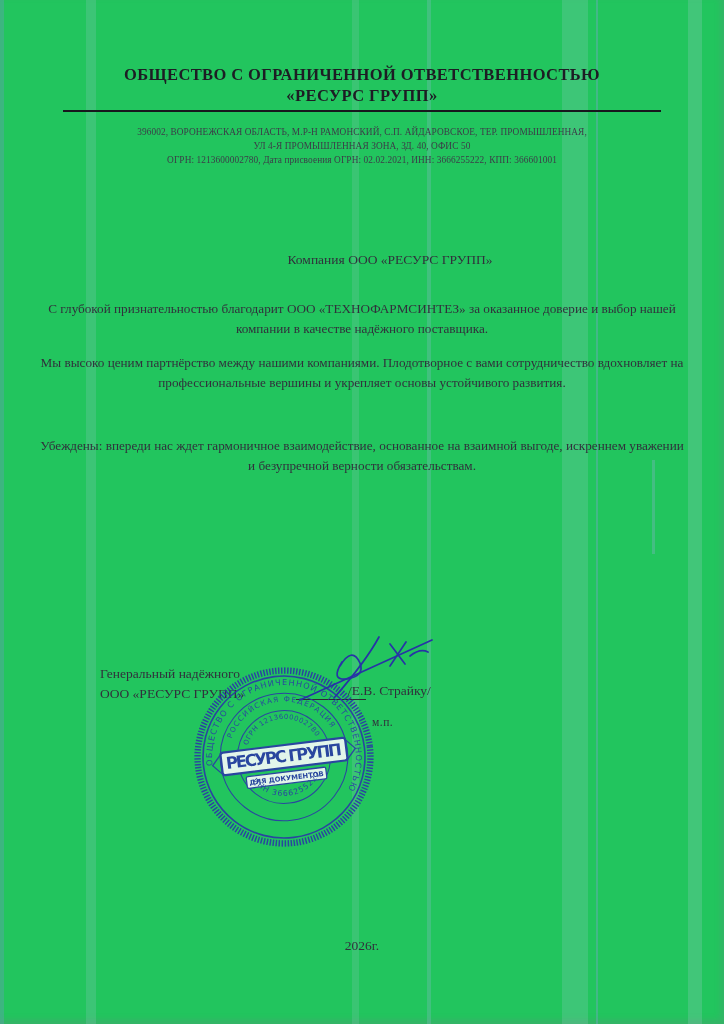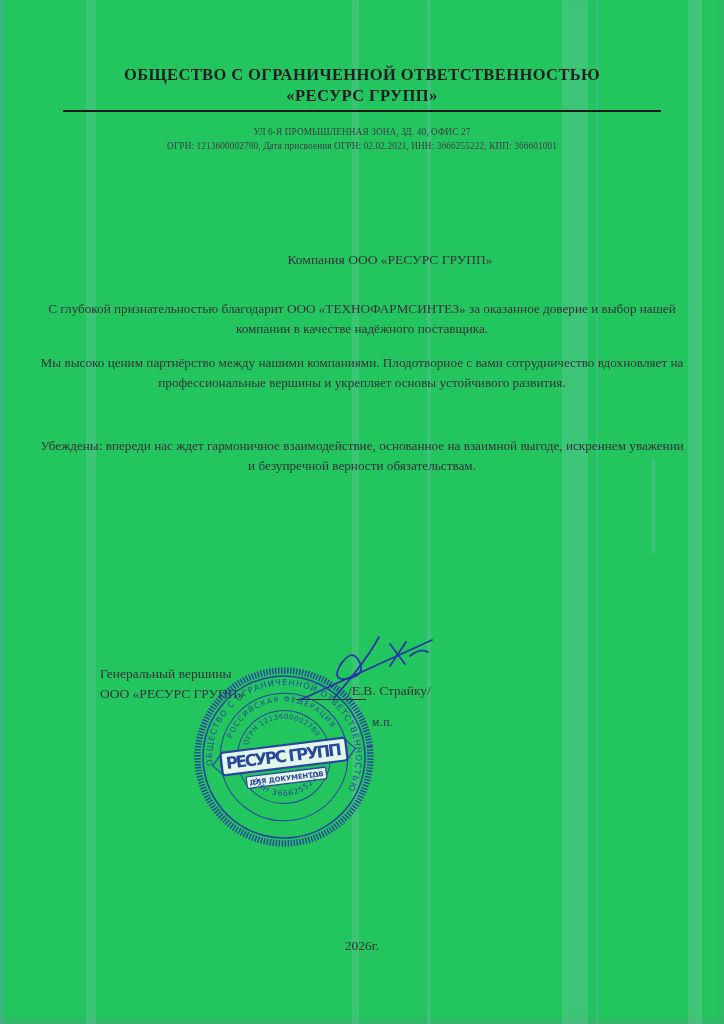--- a/index.html
+++ b/index.html
@@ -62,32 +62,33 @@
   <div class="scan-stripe s7"></div>
   <div class="scan-stripe s8"></div>
 
   <div class="doc-header">
     <div class="doc-title">ОБЩЕСТВО С ОГРАНИЧЕННОЙ ОТВЕТСТВЕННОСТЬЮ</div>
     <div class="doc-title">«РЕСУРС ГРУПП»</div>
   </div>
   <div class="rule"></div>
 
   <div class="address">
-    <div>УЛ 6-Я ПРОМЫШЛЕННАЯ ЗОНА, ЗД. 40, ОФИС 27</div>
+    <div>396002, ВОРОНЕЖСКАЯ ОБЛАСТЬ, М.Р-Н РАМОНСКИЙ, С.П. АЙДАРОВСКОЕ, ТЕР. ПРОМЫШЛЕННАЯ,</div>
+    <div>УЛ 4-Я ПРОМЫШЛЕННАЯ ЗОНА, ЗД. 40, ОФИС 50</div>
     <div>ОГРН: 1213600002780, Дата присвоения ОГРН: 02.02.2021, ИНН: 3666255222, КПП: 366601001</div>
   </div>
 
   <div class="salutation">Компания ООО «РЕСУРС ГРУПП»</div>
 
   <div class="para p2">Мы высоко ценим партнёрство между нашими компаниями. Плодотворное с вами сотрудничество вдохновляет на профессиональные вершины и укрепляет основы устойчивого развития.</div>
   <div class="para p1">С глубокой признательностью благодарит ООО «ТЕХНОФАРМСИНТЕЗ» за оказанное доверие и выбор нашей компании в качестве надёжного поставщика.</div>
   <div class="para p3">Убеждены: впереди нас ждет гармоничное взаимодействие, основанное на взаимной выгоде, искреннем уважении и безупречной верности обязательствам.</div>
 
   <div class="sig-block">
-    <div>Генеральный вершины</div>
+    <div>Генеральный надёжного</div>
     <div>ООО «РЕСУРС ГРУПП»</div>
   </div>
   <div class="sig-underline"></div>
   <div class="sig-name">/Е.В. Страйку/</div>
   <div class="seal-note">м.п.</div>
 
   <div class="stamp-wrap">
     <svg viewBox="0 0 200 200" xmlns="http://www.w3.org/2000/svg">
       <defs>
         <path id="arcOuter" d="M 21 100 A 79 79 0 1 1 179 100 A 79 79 0 1 1 21 100"></path>

